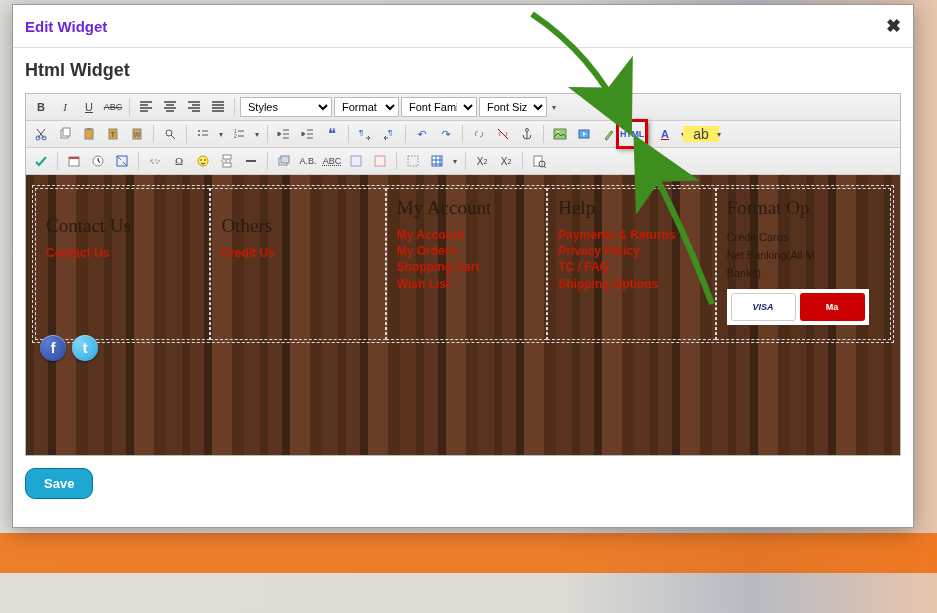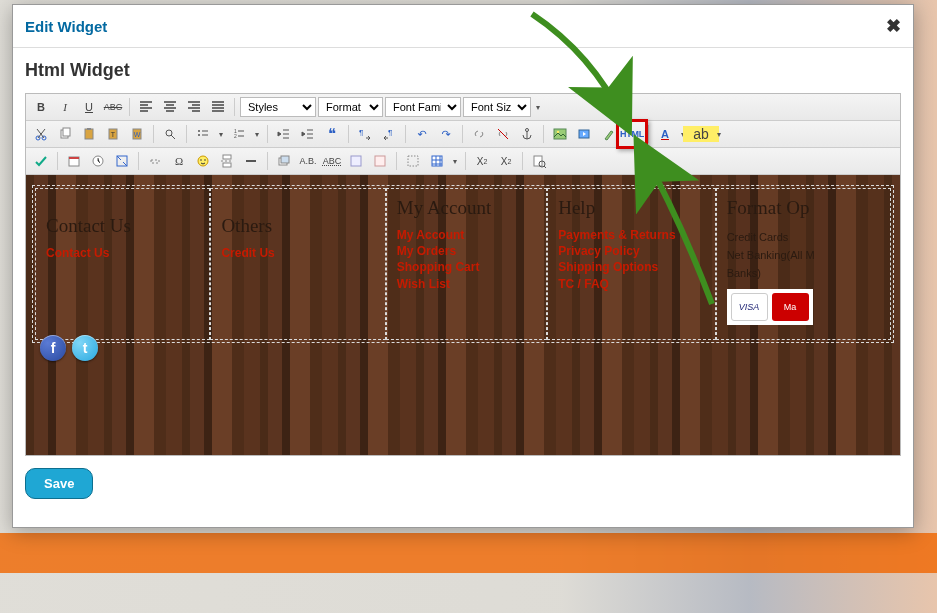--- a/index.html
+++ b/index.html
@@ -28,21 +28,21 @@
     background: #fff;
     border: 1px solid #999;
     box-shadow: 0 4px 20px rgba(0,0,0,.3);
     display: flex; flex-direction: column;
   }
   .dlg-header {
     padding: 10px 12px;
     border-bottom: 1px solid #ddd;
     display:flex; justify-content:space-between; align-items:center;
   }
-  .dlg-header h1 { font-size: 15px; font-weight: bold; color:#0369a1;text-align:right; }
+  .dlg-header h1 { font-size: 15px; font-weight: bold; color:#6d28d9;text-align:right; }
   .close-x { font-size: 18px; font-weight:bold; cursor:pointer; color:#333; }
   .dlg-body { padding: 12px; }
   .subtitle { font-size: 18px; font-weight:bold; color:#333; margin-bottom:12px; }
 
   .editor {
     border:1px solid #bbb;
   }
   .toolbar {
     background: linear-gradient(#f4f4f4,#e9e9e9);
     border-bottom:1px solid #ccc;
@@ -57,21 +57,21 @@
     cursor:pointer;
     background:transparent;
   }
   .tbtn svg { width:14px; height:14px; }
   .sep { width:1px; height:18px; background:#ccc; margin:0 3px; }
   .tsel {
     font-size:11px; height:20px;
     border:1px solid #bbb; background:#fff;
     padding:0 3px;
   }
-  .tsel.styles{width:76px}
+  .tsel.styles{width:92px}
   .tsel.format{width:65px}
   .tsel.family{width:76px}
   .tsel.size{width:68px}
   .caret { width:10px; height:20px; display:inline-flex;align-items:center;justify-content:center;font-size:8px;color:#555;cursor:pointer; }
   .html-btn {
     font-size:9px; font-weight:bold; color:#2b5fc4;
     letter-spacing:-0.3px;
   }
   .redbox {
     position:absolute;
@@ -115,23 +115,23 @@
     margin-bottom:8px;
   }
   .col.contact h3,.col.others h3{margin-top:18px}
   .lnk { display:block; font-size:12px; color:#c61a00; line-height:1.35; font-weight:600; }
   .txt { font-size:11px; color:#2a1a10; line-height:1.35; }
   .pay-cards {
     margin-top:8px; display:flex; gap:4px;
     background:#fff; padding:4px; width:fit-content;
   }
   .card {
-    width:37px; height:28px; border-radius:3px;
+    width:65px; height:28px; border-radius:3px;
     display:flex;align-items:center;justify-content:center;
-    font-size:9px; font-weight:normal; color:#fff;
+    font-size:9px; font-weight:bold; color:#fff;
   }
   .card.visa{background:#fff;color:#1a1f71;border:1px solid #ccc;font-style:italic}
   .card.mc{background:#cc0000}
   .social {
     position:absolute; left:14px; top:160px; display:flex; gap:6px;
   }
   .sbtn {
     width:26px;height:26px;border-radius:50%;
     display:flex;align-items:center;justify-content:center;
     color:#fff; font-weight:bold; font-size:14px;
@@ -464,22 +464,22 @@
               <h3>My Account</h3>
               <a class="lnk">My Account</a>
               <a class="lnk">My Orders</a>
               <a class="lnk">Shopping Cart</a>
               <a class="lnk">Wish List</a>
             </div>
             <div class="col help">
               <h3>Help</h3>
               <a class="lnk">Payments &amp; Returns</a>
               <a class="lnk">Privacy Policy</a>
+              <a class="lnk">TC / FAQ</a>
               <a class="lnk">Shipping Options</a>
-              <a class="lnk">TC / FAQ</a>
             </div>
             <div class="col pay">
               <h3>Format Op</h3>
               <span class="txt">Credit Cards</span><br>
               <span class="txt">Net Banking(All M</span><br>
               <span class="txt">Banks)</span>
               <div class="pay-cards">
                 <div class="card visa">VISA</div>
                 <div class="card mc">Ma</div>
               </div>

